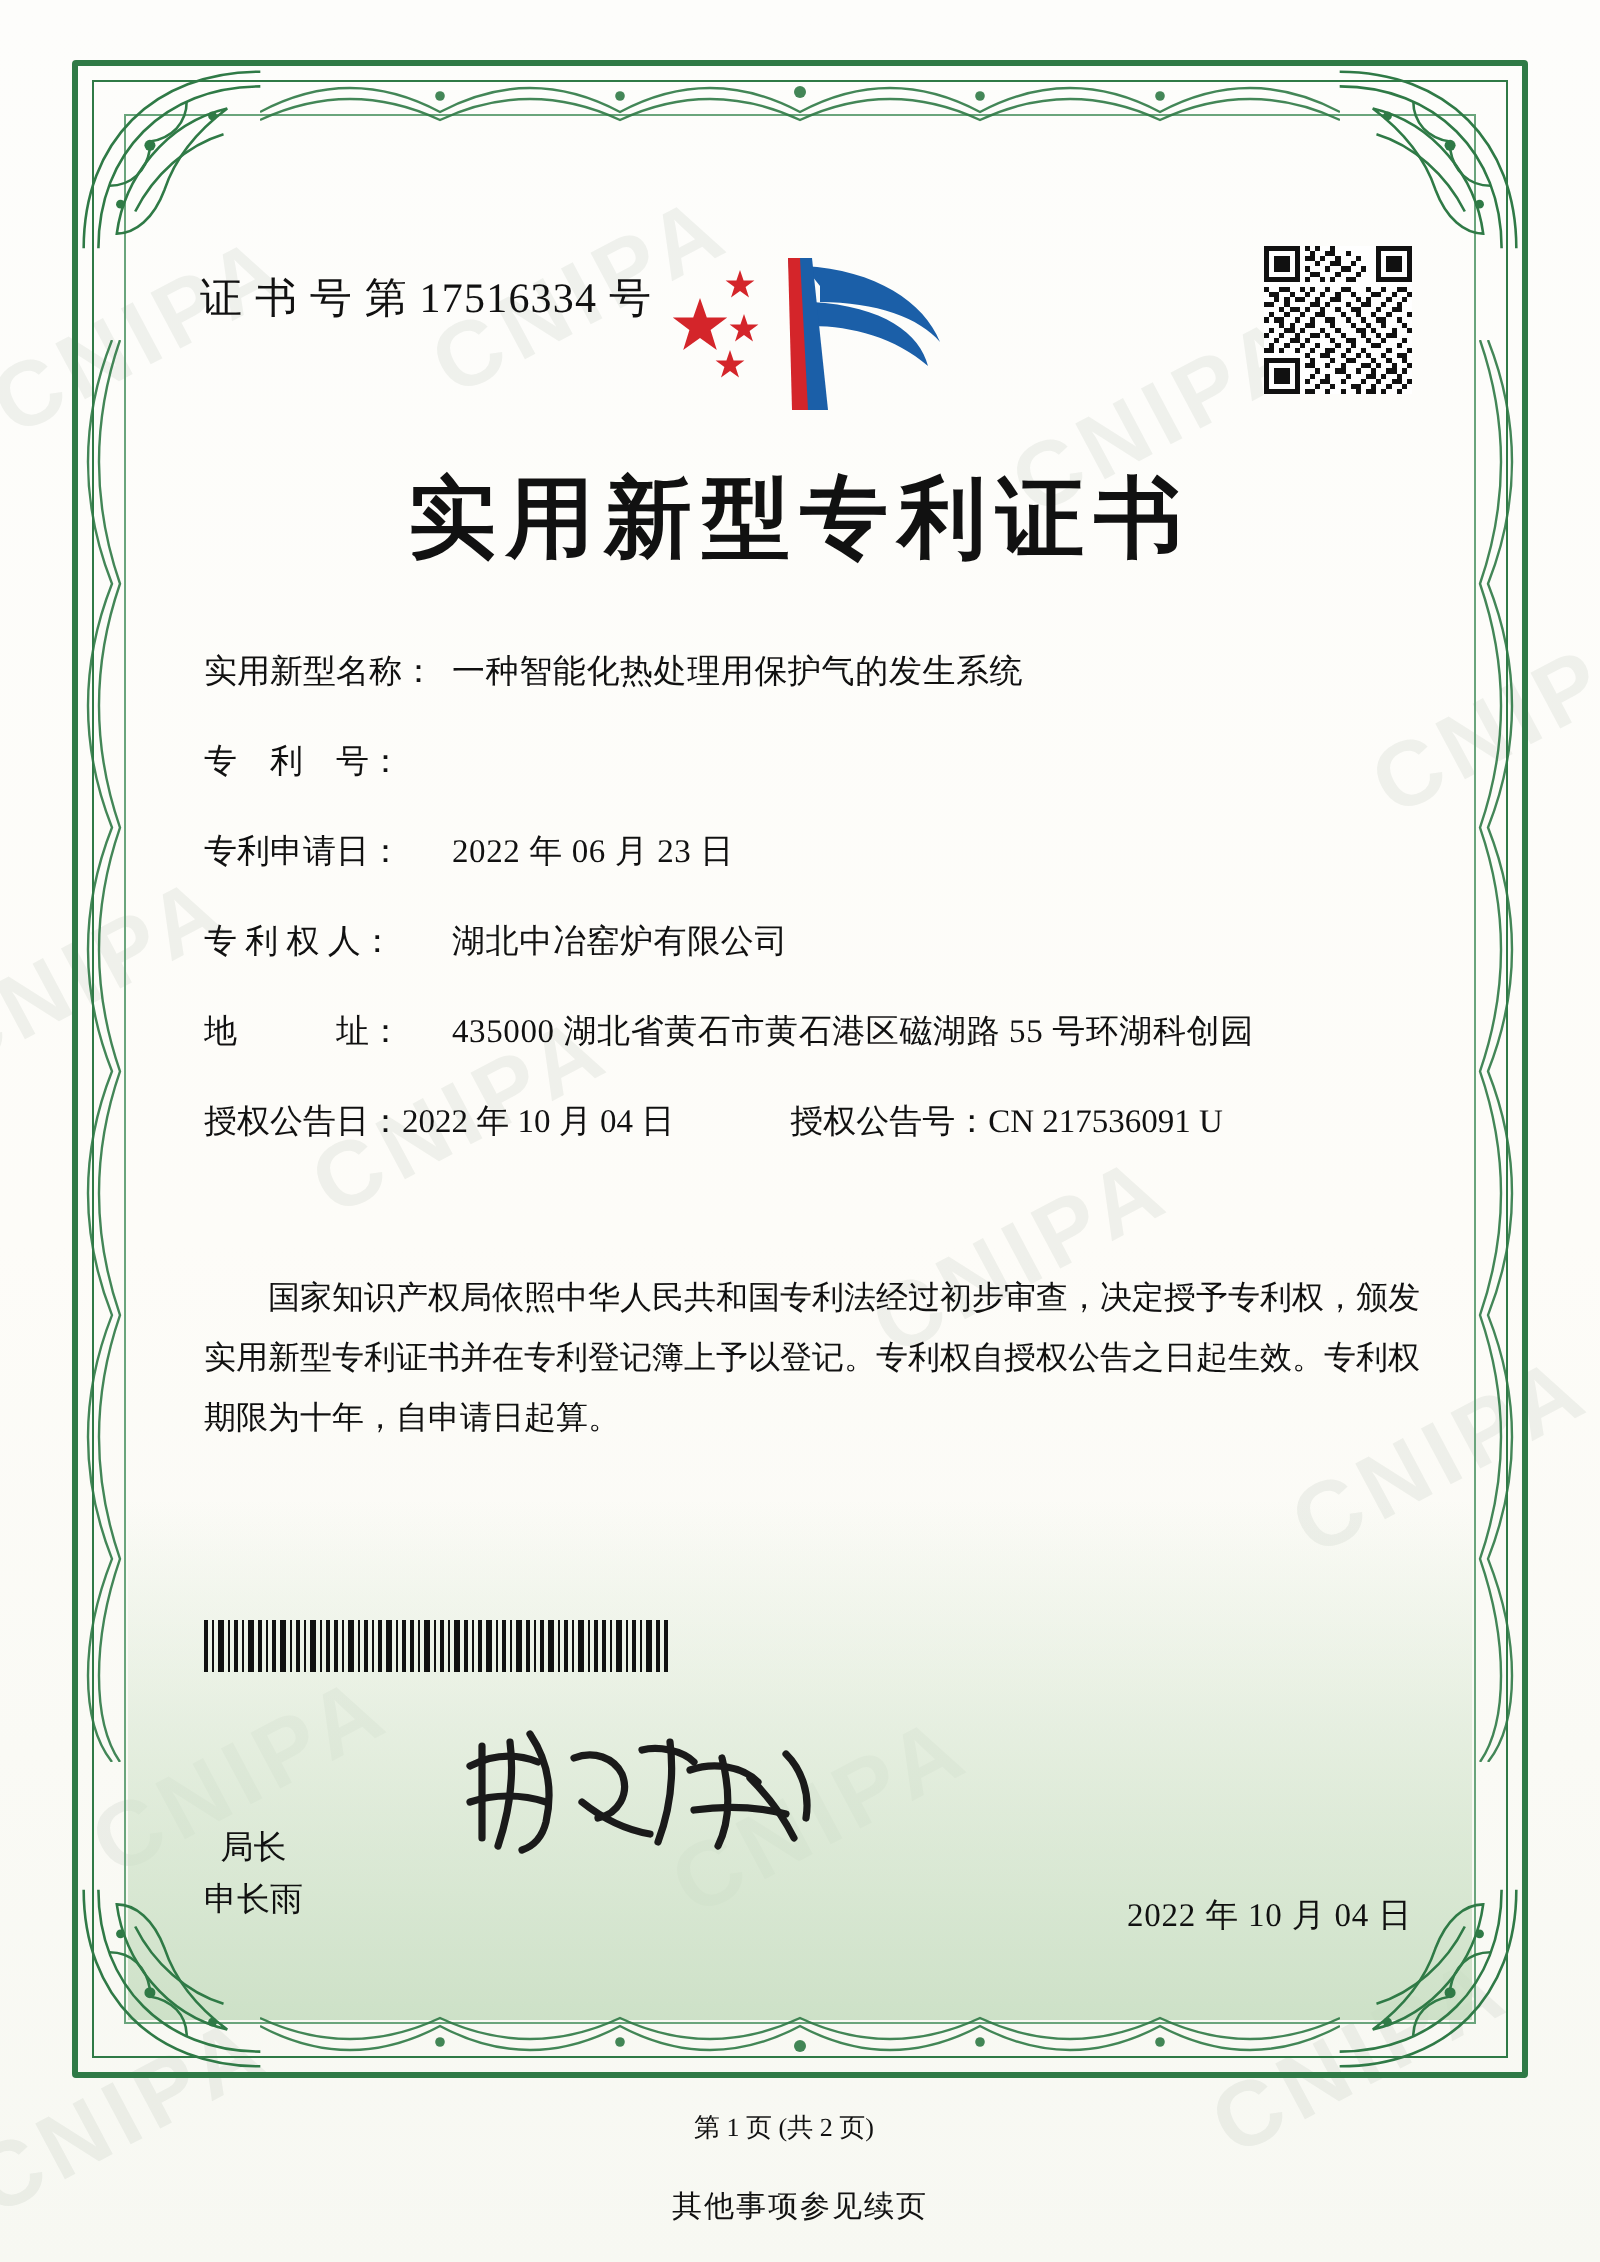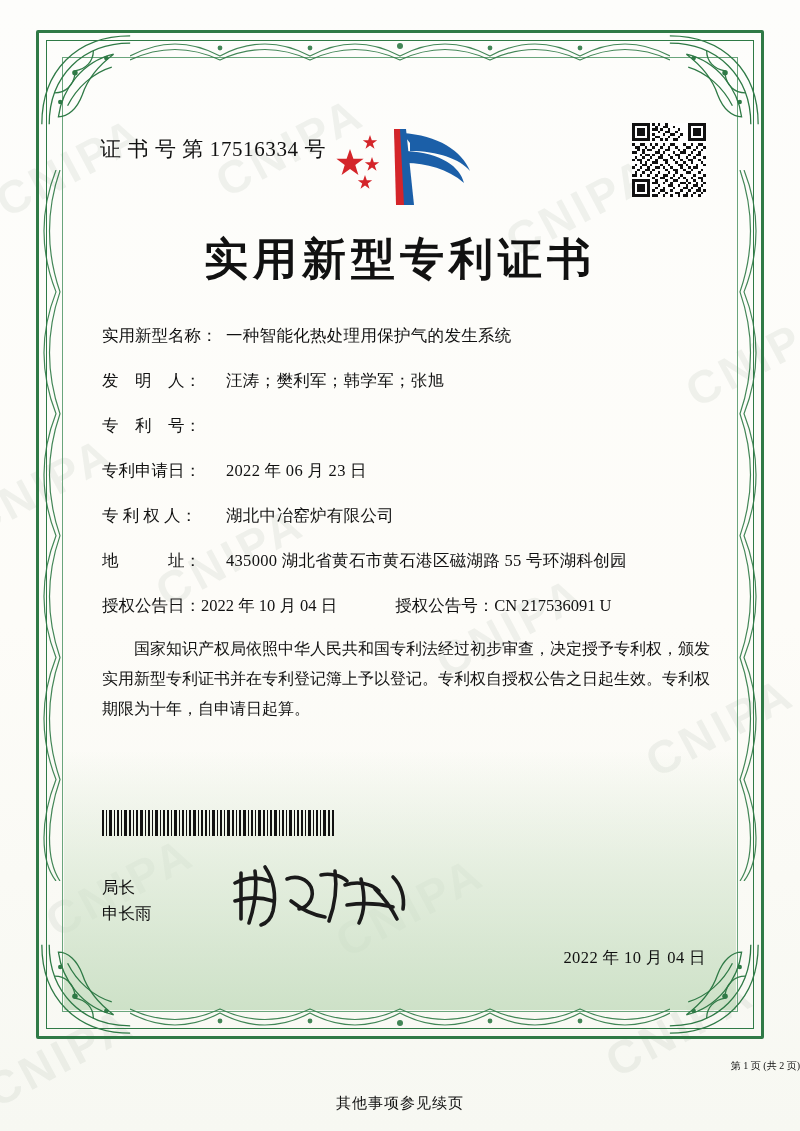--- a/index.html
+++ b/index.html
@@ -208,24 +208,25 @@
     left: 22px;
     top: 735px;
     height: 26px;
     width: 232px;
   }
   .barcode svg { display: block; width: 100%; height: 100%; }
 
   .signature-block {
     position: absolute;
     left: 22px;
-    top: 800px;
+    top: 836px;
     font-size: 16.5px;
     line-height: 26px;
     color: #111;
+    text-align: center;
   }
   .sig-mark {
     position: absolute;
     left: 145px;
     top: 786px;
     width: 190px;
     height: 70px;
     color: #1a1a1a;
   }
   .sig-mark svg { width: 100%; height: 100%; display: block; }
@@ -235,24 +236,24 @@
     right: 14px;
     top: 872px;
     font-size: 16.5px;
     color: #111;
     letter-spacing: .4px;
   }
 
   .page-no {
     position: absolute;
     left: 0;
-    right: 0;
+    right: 16px;
     bottom: 58px;
-    text-align: right;
-    font-size: 10px;
+    text-align: center;
+    font-size: 13px;
     color: #111;
   }
   .footnote {
     position: absolute;
     left: 0;
     right: 0;
     bottom: 18px;
     text-align: center;
     font-size: 15px;
     color: #111;
@@ -635,24 +636,20 @@
     </div>
 
     <div class="doc-title">实用新型专利证书</div>
 
     <div class="fields">
       <div class="field-row">
         <span class="field-label">实用新型名称：</span>
         <span class="field-value">一种智能化热处理用保护气的发生系统</span>
       </div>
       <div class="field-row">
-        <span class="field-label">发　明　人：</span>
-        <span class="field-value">汪涛；樊利军；韩学军；张旭</span>
-      </div>
-      <div class="field-row">
         <span class="field-label">专　利　号：</span>
       </div>
       <div class="field-row">
         <span class="field-label">专利申请日：</span>
         <span class="field-value">2022 年 06 月 23 日</span>
       </div>
       <div class="field-row">
         <span class="field-label">专 利 权 人：</span>
         <span class="field-value">湖北中冶窑炉有限公司</span>
       </div>

